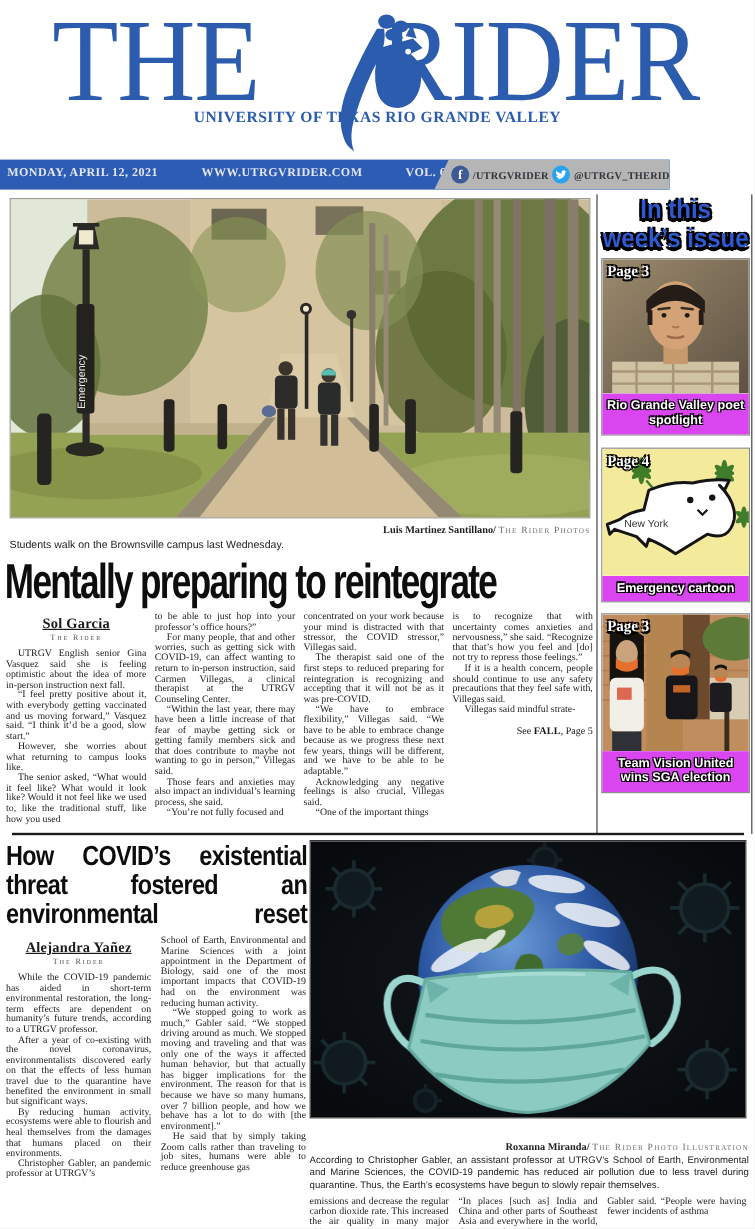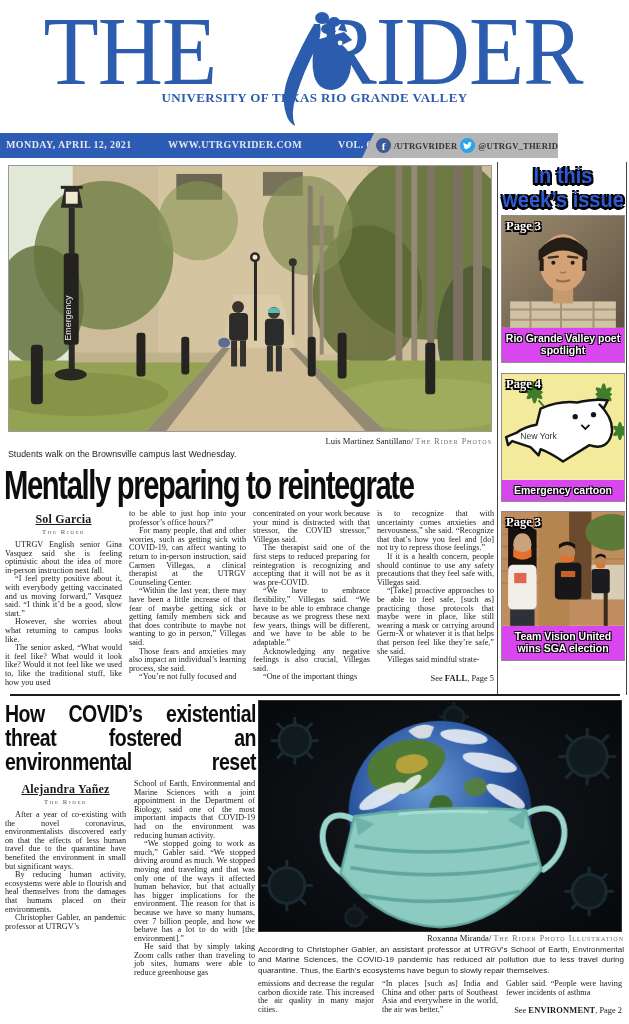--- a/index.html
+++ b/index.html
@@ -31,21 +31,21 @@
 
   
   .vrule{position:absolute;left:497px;top:162px;width:1px;height:533px;background:#444;}
   .rrule{position:absolute;left:626px;top:162px;width:1px;height:533px;background:#444;}
   .divider{position:absolute;top:694px;left:10px;width:610px;height:2px;background:#1c1c1c;}
 
   
   .main-photo{position:absolute;top:165px;left:8px;width:484px;height:267px;border:1px solid #9a9a9a;box-sizing:border-box;}
   .main-photo svg{display:block;width:100%;height:100%;}
   .credit{position:absolute;font-size:8.6px;color:#222;}
-  .credit .cname{font-weight:normal;}
+  .credit .cname{font-weight:bold;}
   .credit .corg{font-variant:small-caps;letter-spacing:1px;color:#6e6e6e;font-size:8px;}
   .credit1{top:436px;right:137px;text-align:right;}
   .caption1{position:absolute;top:449px;left:8px;font-family:"Liberation Sans",sans-serif;font-size:8.8px;color:#222;}
   .headline1{position:absolute;top:462px;left:4px;width:492px;white-space:nowrap;
              font-family:"Liberation Sans",sans-serif;font-weight:bold;font-size:34px;letter-spacing:-1.6px;color:#0d0d0d;
              transform:scale(.86,1.2);transform-origin:left top;}
   .cols4{position:absolute;top:510px;left:5px;width:490px;display:flex;gap:7px;}
   .cols4 .col{width:117px;flex:none;}
 
   .byline{text-align:center;margin:2px 0 6px 0;}
@@ -77,21 +77,21 @@
   .bottom-left{position:absolute;top:702px;left:5px;width:251px;}
   .headline2{font-family:"Liberation Sans",sans-serif;font-weight:bold;font-size:19.5px;line-height:24px;
              letter-spacing:-.5px;color:#0d0d0d;}
   .headline2 .hl{display:block;text-align:justify;text-align-last:justify;transform:scaleY(1.18);transform-origin:center;}
   .cols2{display:flex;gap:8px;margin-top:6px;}
   .cols2 .col{width:121px;flex:none;}
 
   .bottom-right{position:absolute;top:700px;left:258px;width:366px;}
   .earth-photo{width:364px;height:232px;border:1px solid #333;box-sizing:border-box;}
   .earth-photo svg{display:block;width:100%;height:100%;}
-  .credit2{text-align:right;font-size:8.6px;margin-top:1px;}
+  .credit2{text-align:right;font-size:8.6px;margin-top:18px;}
   .caption2{font-family:"Liberation Sans",sans-serif;font-size:8px;line-height:10.4px;color:#222;margin-top:2px;text-align:justify;}
   .cols3{display:flex;gap:8px;margin-top:4px;}
   .cols3 .col{width:116px;flex:none;}
 </style>
 </head>
 <body>
 
 <div class="page">
 
   <header class="masthead">
@@ -236,21 +236,20 @@
           <p class="para">The therapist said one of the first steps to reduced preparing for reintegration is recognizing and accepting that it will not be as it was pre-COVID.</p>
           <p class="para">“We have to embrace flexibility,” Villegas said. “We have to be able to embrace change because as we progress these next few years, things will be different, and we have to be able to be adaptable.”</p>
           <p class="para">Acknowledging any negative feelings is also crucial, Villegas said.</p>
           <p class="para">“One of the important things</p>
         </div>
       </div>
     <div class="col cont">
       <div>
           <p class="para">is to recognize that with uncertainty comes anxieties and nervousness,” she said. “Recognize that that’s how you feel and [do] not try to repress those feelings.”</p>
           <p class="para">If it is a health concern, people should continue to use any safety precautions that they feel safe with, Villegas said.</p>
-          <p class="para">“[Take] proactive approaches to be able to feel safe, [such as] practicing those protocols that maybe were in place, like still wearing a mask or carrying around Germ-X or whatever it is that helps that person feel like they’re safe,” she said.</p>
           <p class="para">Villegas said mindful strate-</p>
         </div>
       <div class="jump"><span>See </span><b>FALL</b><span>, Page 5</span></div>
     </div>
   </div>
 
   <aside class="sidebar">
     <div class="sb-heading">
       <div>In this</div>
       <div>week’s issue</div>
@@ -372,20 +371,21 @@
       <span class="hl">threat fostered an</span>
       <span class="hl">environmental reset</span>
     </h2>
     <div class="cols2">
       <div class="col">
         <div class="byline">
           <div class="bname">Alejandra Yañez</div>
           <div class="borg">The Rider</div>
         </div>
         <div>
+            <p class="para">While the COVID-19 pandemic has aided in short-term environmental restoration, the long-term effects are dependent on humanity’s future trends, according to a UTRGV professor.</p>
             <p class="para">After a year of co-existing with the novel coronavirus, environmentalists discovered early on that the effects of less human travel due to the quarantine have benefited the environment in small but significant ways.</p>
             <p class="para">By reducing human activity, ecosystems were able to flourish and heal themselves from the damages that humans placed on their environments.</p>
             <p class="para">Christopher Gabler, an pandemic professor at UTRGV’s</p>
           </div>
       </div>
       <div class="col cont">
           <div>
             <p class="para">School of Earth, Environmental and Marine Sciences with a joint appointment in the Department of Biology, said one of the most important impacts that COVID-19 had on the environment was reducing human activity.</p>
             <p class="para">“We stopped going to work as much,” Gabler said. “We stopped driving around as much. We stopped moving and traveling and that was only one of the ways it affected human behavior, but that actually has bigger implications for the environment. The reason for that is because we have so many humans, over 7 billion people, and how we behave has a lot to do with [the environment].”</p>
             <p class="para">He said that by simply taking Zoom calls rather than traveling to job sites, humans were able to reduce greenhouse gas</p>

